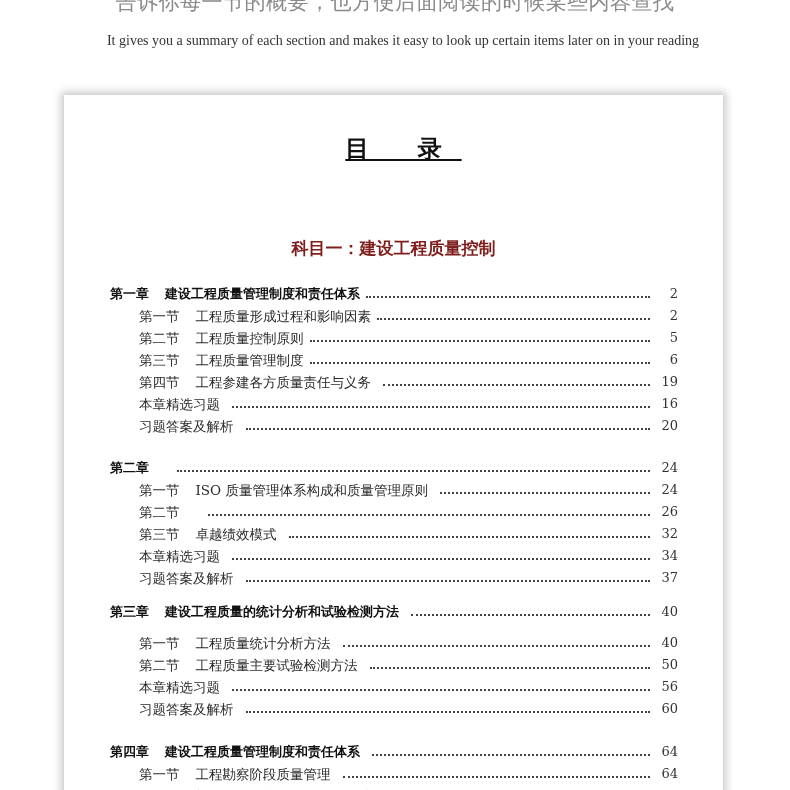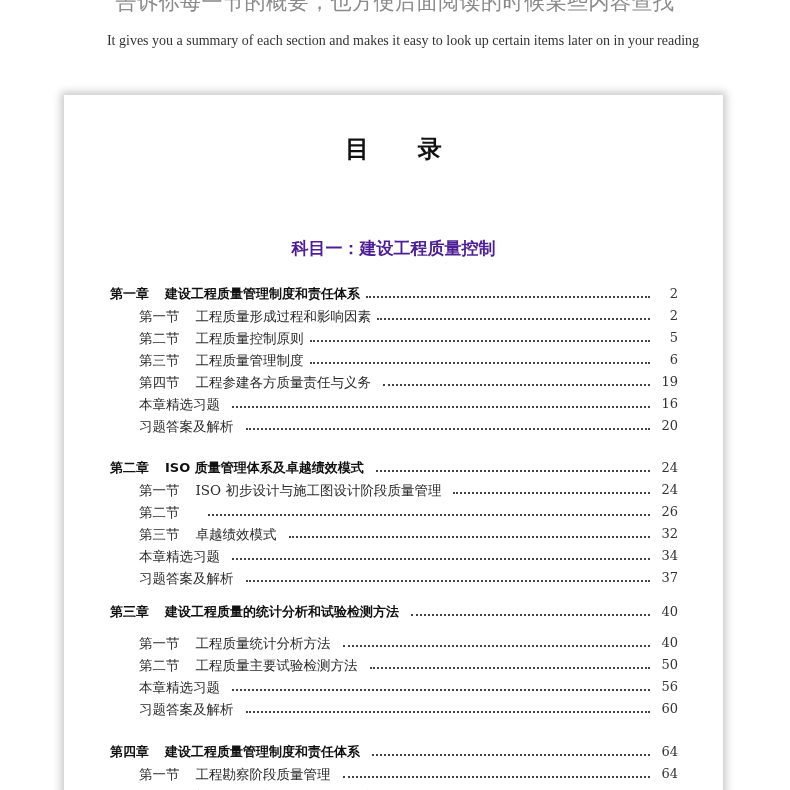--- a/index.html
+++ b/index.html
@@ -25,24 +25,25 @@
     .page {
       position: absolute; left: 64px; top: 95px; width: 659px; height: 720px;
       background: #fff;
       box-shadow: 0 0 8px 3px rgba(0,0,0,0.22);
     }
     .toc-title {
       position: absolute; left: 0; right: 0; top: 38px; text-align: center;
       font-size: 24px; font-weight: bold; color: #111; letter-spacing: 20px;
       padding-left: 20px;
       font-family: "DejaVu Serif", serif;
+      text-decoration: underline;
     }
     .subject-title {
       position: absolute; left: 0; right: 0; top: 142px; text-align: center;
-      font-size: 17px; font-weight: bold; color: #4c1d95;
+      font-size: 17px; font-weight: bold; color: #7f1d1d;
       font-family: "DejaVu Sans", "Liberation Sans", sans-serif;
     }
     .toc { position: absolute; left: 46px; top: 188px; width: 568px; }
     .row {
       position: absolute; left: 0; height: 20px; display: flex; align-items: flex-end;
       font-size: 13.5px; line-height: 18px; color: #2a2a2a; white-space: nowrap;
     }
     .row.chapter { font-weight: bold; color: #111;
       font-family: "DejaVu Sans", "Liberation Sans", sans-serif; font-size: 13px; }
     .row.section { padding-left: 29px; }
@@ -106,27 +107,26 @@
       <span class="page-no">16</span>
     </div>
     <div class="row section" style="top:132px;width:539px">
       <span>习题答案及解析</span>
       <span class="leader" style="margin-left:12px"></span>
       <span class="page-no">20</span>
     </div>
 
     <div class="row chapter" style="top:174px;width:568px">
       <span class="num">第二章</span>
-      <span>ISO 质量管理体系及卓越绩效模式</span>
       <span class="leader" style="margin-left:12px"></span>
       <span class="page-no">24</span>
     </div>
     <div class="row section" style="top:196px;width:539px">
       <span class="num">第一节</span>
-      <span>ISO 初步设计与施工图设计阶段质量管理</span>
+      <span>ISO 质量管理体系构成和质量管理原则</span>
       <span class="leader" style="margin-left:12px"></span>
       <span class="page-no">24</span>
     </div>
     <div class="row section" style="top:218px;width:539px">
       <span class="num">第二节</span>
       <span class="leader" style="margin-left:12px"></span>
       <span class="page-no">26</span>
     </div>
     <div class="row section" style="top:240px;width:539px">
       <span class="num">第三节</span>

